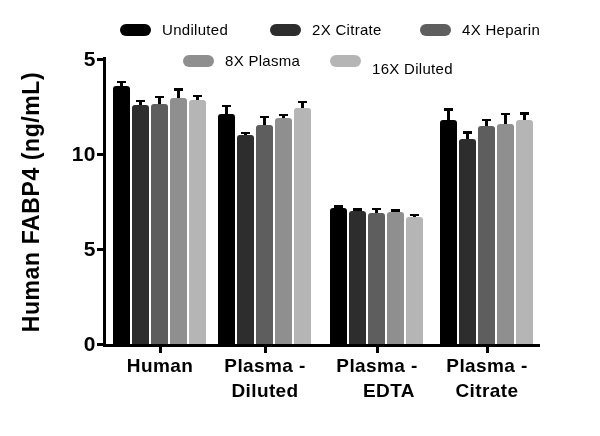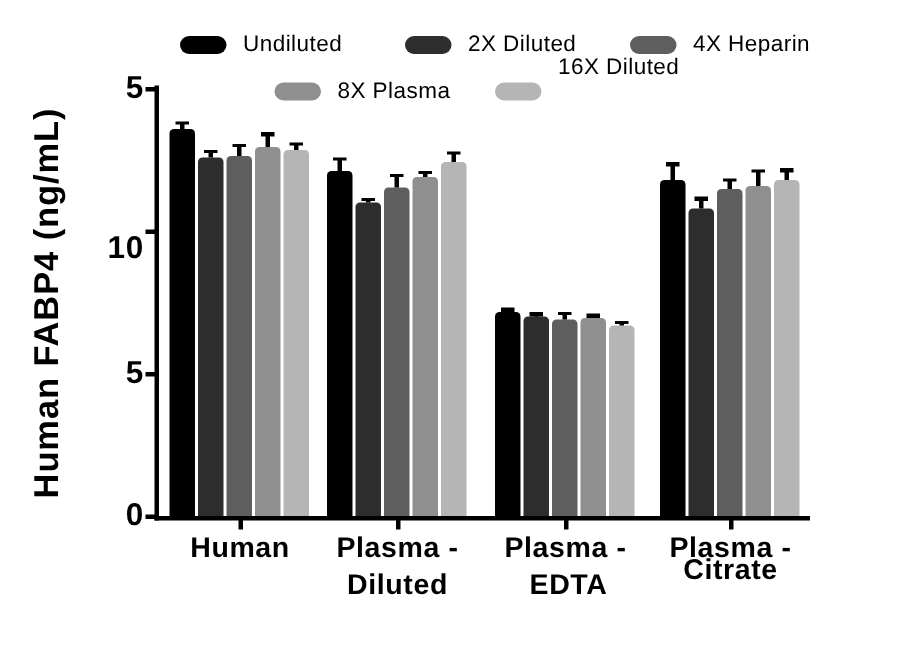--- a/index.html
+++ b/index.html
@@ -36,34 +36,34 @@
 
   <div class="axis-line" style="left:103px;top:57px;width:3px;height:290px;"></div>
   <div class="axis-line" style="left:103px;top:344px;width:437px;height:3px;"></div>
 
   <div id="chart-layer">
       <div class="tick" style="left: 97px; top: 343px; width: 9px; height: 2.5px;"></div>
       <div class="ytick-label" style="left: 52px; top: 332px;">0</div>
       <div class="tick" style="left: 97px; top: 248px; width: 9px; height: 2.5px;"></div>
       <div class="ytick-label" style="left: 52px; top: 237px;">5</div>
       <div class="tick" style="left: 97px; top: 153px; width: 9px; height: 2.5px;"></div>
-      <div class="ytick-label" style="left: 52px; top: 154px;">10</div>
+      <div class="ytick-label" style="left: 52px; top: 142px;">10</div>
       <div class="tick" style="left: 97px; top: 58px; width: 9px; height: 2.5px;"></div>
       <div class="ytick-label" style="left: 52px; top: 47px;">5</div>
       <div class="tick" style="left: 159px; top: 344px; width: 2.5px; height: 9px;"></div>
       <div class="tick" style="left: 264px; top: 344px; width: 2.5px; height: 9px;"></div>
       <div class="tick" style="left: 376px; top: 344px; width: 2.5px; height: 9px;"></div>
       <div class="tick" style="left: 486px; top: 344px; width: 2.5px; height: 9px;"></div>
       <div class="xlabel" style="left: 85px; top: 353px;">Human</div>
       <div class="xlabel" style="left: 190px; top: 353px;">Plasma -</div>
       <div class="xlabel" style="left: 190px; top: 378px;">Diluted</div>
       <div class="xlabel" style="left: 302px; top: 353px;">Plasma -</div>
-      <div class="xlabel" style="left: 304px; top: 378px;">EDTA</div>
+      <div class="xlabel" style="left: 314px; top: 378px;">EDTA</div>
       <div class="xlabel" style="left: 412px; top: 353px;">Plasma -</div>
-      <div class="xlabel" style="left: 412px; top: 368px;">Citrate</div>
+      <div class="xlabel" style="left: 412px; top: 378px;">Citrate</div>
       <div class="bar" style="left: 113px; top: 85.6px; width: 17px; height: 258.4px; background: rgb(0, 0, 0);"></div>
       <div class="err" style="left: 120.4px; top: 81.8px; width: 2.2px; height: 3.8px;"></div>
       <div class="err" style="left: 116.9px; top: 80.8px; width: 9.2px; height: 2.4px;"></div>
       <div class="bar" style="left: 218px; top: 114.1px; width: 17px; height: 229.9px; background: rgb(0, 0, 0);"></div>
       <div class="err" style="left: 225.4px; top: 105.55px; width: 2.2px; height: 8.55px;"></div>
       <div class="err" style="left: 221.9px; top: 104.55px; width: 9.2px; height: 2.4px;"></div>
       <div class="bar" style="left: 330px; top: 208.15px; width: 17px; height: 135.85px; background: rgb(0, 0, 0);"></div>
       <div class="err" style="left: 337.4px; top: 206.25px; width: 2.2px; height: 1.9px;"></div>
       <div class="err" style="left: 333.9px; top: 205.25px; width: 9.2px; height: 2.4px;"></div>
       <div class="bar" style="left: 440px; top: 119.8px; width: 17px; height: 224.2px; background: rgb(0, 0, 0);"></div>
@@ -113,21 +113,21 @@
       <div class="err" style="left: 297.9px; top: 100.75px; width: 9.2px; height: 2.4px;"></div>
       <div class="bar" style="left: 406px; top: 216.7px; width: 17px; height: 127.3px; background: rgb(181, 181, 181);"></div>
       <div class="err" style="left: 413.4px; top: 214.8px; width: 2.2px; height: 1.9px;"></div>
       <div class="err" style="left: 409.9px; top: 213.8px; width: 9.2px; height: 2.4px;"></div>
       <div class="bar" style="left: 516px; top: 119.8px; width: 17px; height: 224.2px; background: rgb(181, 181, 181);"></div>
       <div class="err" style="left: 523.4px; top: 113.15px; width: 2.2px; height: 6.65px;"></div>
       <div class="err" style="left: 519.9px; top: 112.15px; width: 9.2px; height: 2.4px;"></div>
       <div class="legend-swatch" style="left: 120px; top: 24px; background: rgb(0, 0, 0);"></div>
       <div class="legend-label" style="left: 162px; top: 21px;">Undiluted</div>
       <div class="legend-swatch" style="left: 270px; top: 24px; background: rgb(45, 45, 45);"></div>
-      <div class="legend-label" style="left: 312px; top: 21px;">2X Diluted</div>
+      <div class="legend-label" style="left: 312px; top: 21px;">2X Citrate</div>
       <div class="legend-swatch" style="left: 420px; top: 24px; background: rgb(94, 94, 94);"></div>
       <div class="legend-label" style="left: 462px; top: 21px;">4X Heparin</div>
       <div class="legend-swatch" style="left: 183px; top: 55px; background: rgb(143, 143, 143);"></div>
       <div class="legend-label" style="left: 225px; top: 52px;">8X Plasma</div>
       <div class="legend-swatch" style="left: 330px; top: 55px; background: rgb(181, 181, 181);"></div>
-      <div class="legend-label" style="left: 372px; top: 36px;">16X Diluted</div>
+      <div class="legend-label" style="left: 372px; top: 60px;">16X Diluted</div>
     </div>
 </div>
 
 </body></html>

